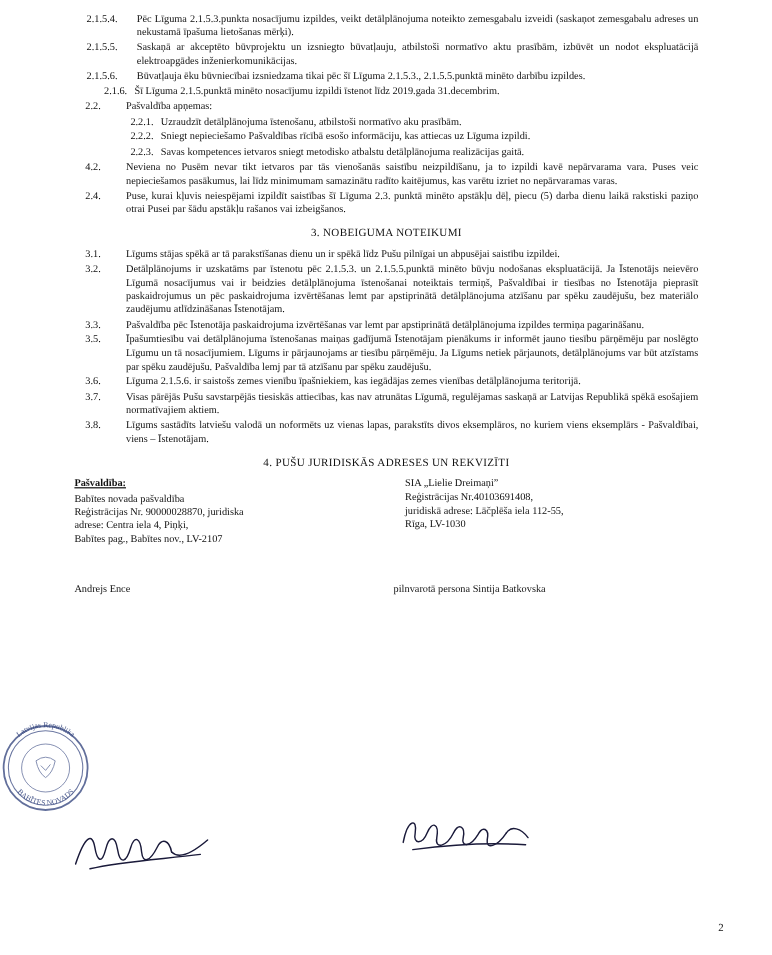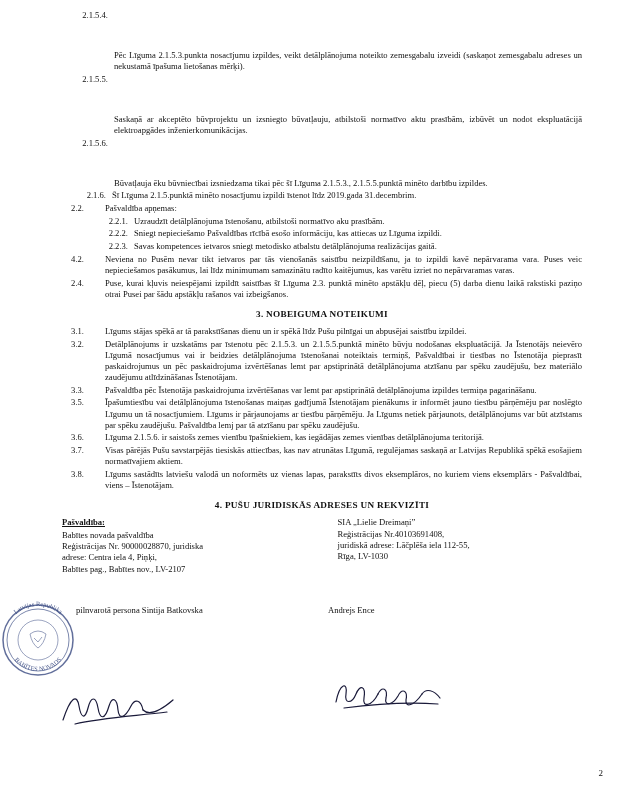--- a/index.html
+++ b/index.html
@@ -39,32 +39,32 @@
     font-size: 8.6px;
     line-height: 1.30;
   }
   .num-row .txt {
     flex: 1 1 auto;
     font-size: 8.6px;
     line-height: 1.30;
     text-align: justify;
   }
   
-  .lvl4 .num { width: 46px; padding-right: 6px; }
-  .lvl4 .txt { padding-left: 0; margin-top: 40px; }
+  .lvl4 .num { width: 46px; padding-right: 6px; text-align: center; }
+  .lvl4 .txt { padding-left: 0; }
   .lvl3 { margin-left: 36px; }
   .lvl3 .num { width: 30px; padding-right: 6px; }
   .lvl2 { margin-left: 18px; align-items: center; }
   .lvl2 .num { width: 26px; padding-right: 6px; }
   .lvl1 .num { width: 22px; padding-right: 21px; }
 
   .section-title {
     text-align: center;
     font-size: 9.2px;
-    font-weight: bold;
+    font-weight: normal;
     margin: 9px 0 7px 0;
     letter-spacing: 0.3px;
   }
   .sig-block {
     margin-top: 6px;
     display: flex;
     gap: 17px;
     position: relative;
   }
   .sig-col {
@@ -230,22 +230,22 @@
       </div>
       <div class="sig-col right">
         <div class="line">SIA „Lielie Dreimaņi”</div>
         <div class="line">Reģistrācijas Nr.40103691408,</div>
         <div class="line">juridiskā adrese: Lāčplēša iela 112-55,</div>
         <div class="line">Rīga, LV-1030</div>
       </div>
     </div>
 
     <div class="sig-names">
+      <div class="n">Andrejs Ence</div>
       <div class="n right">pilnvarotā persona Sintija Batkovska</div>
-      <div class="n">Andrejs Ence</div>
     </div>
 
   </div>
 
   <div class="stamp">
     <svg width="96" height="96" viewBox="0 0 96 96" xmlns="http://www.w3.org/2000/svg">
       <defs>
         <path id="arcTop" d="M 14,48 A 34,34 0 0 1 82,48" fill="none"></path>
         <path id="arcBot" d="M 17,48 A 31,31 0 0 0 79,48" fill="none"></path>
       </defs>

